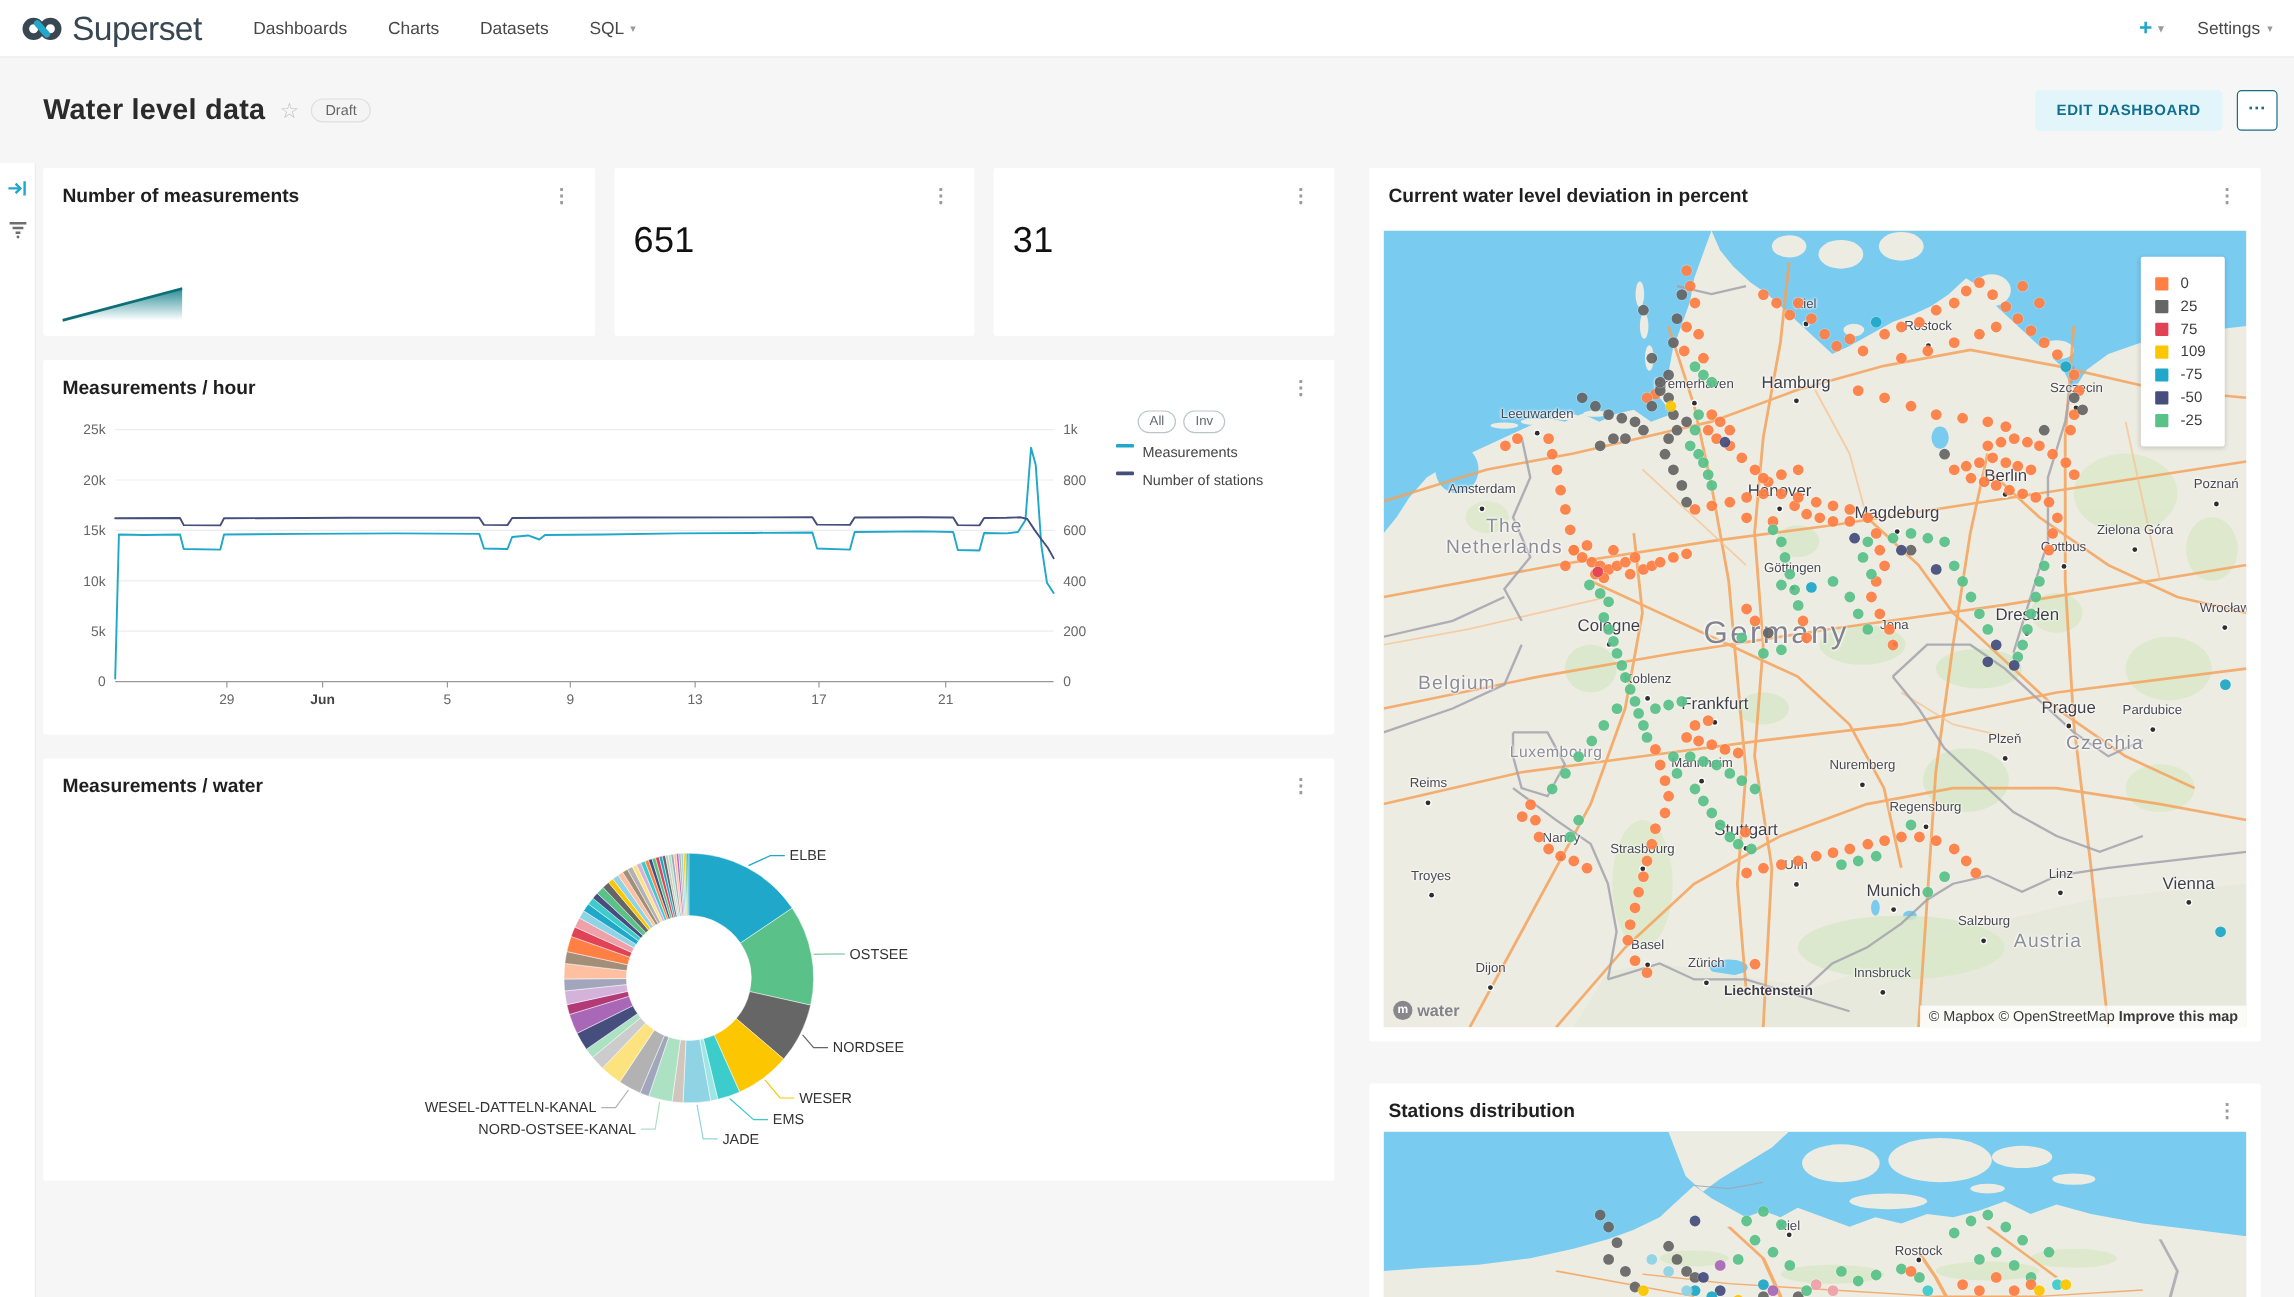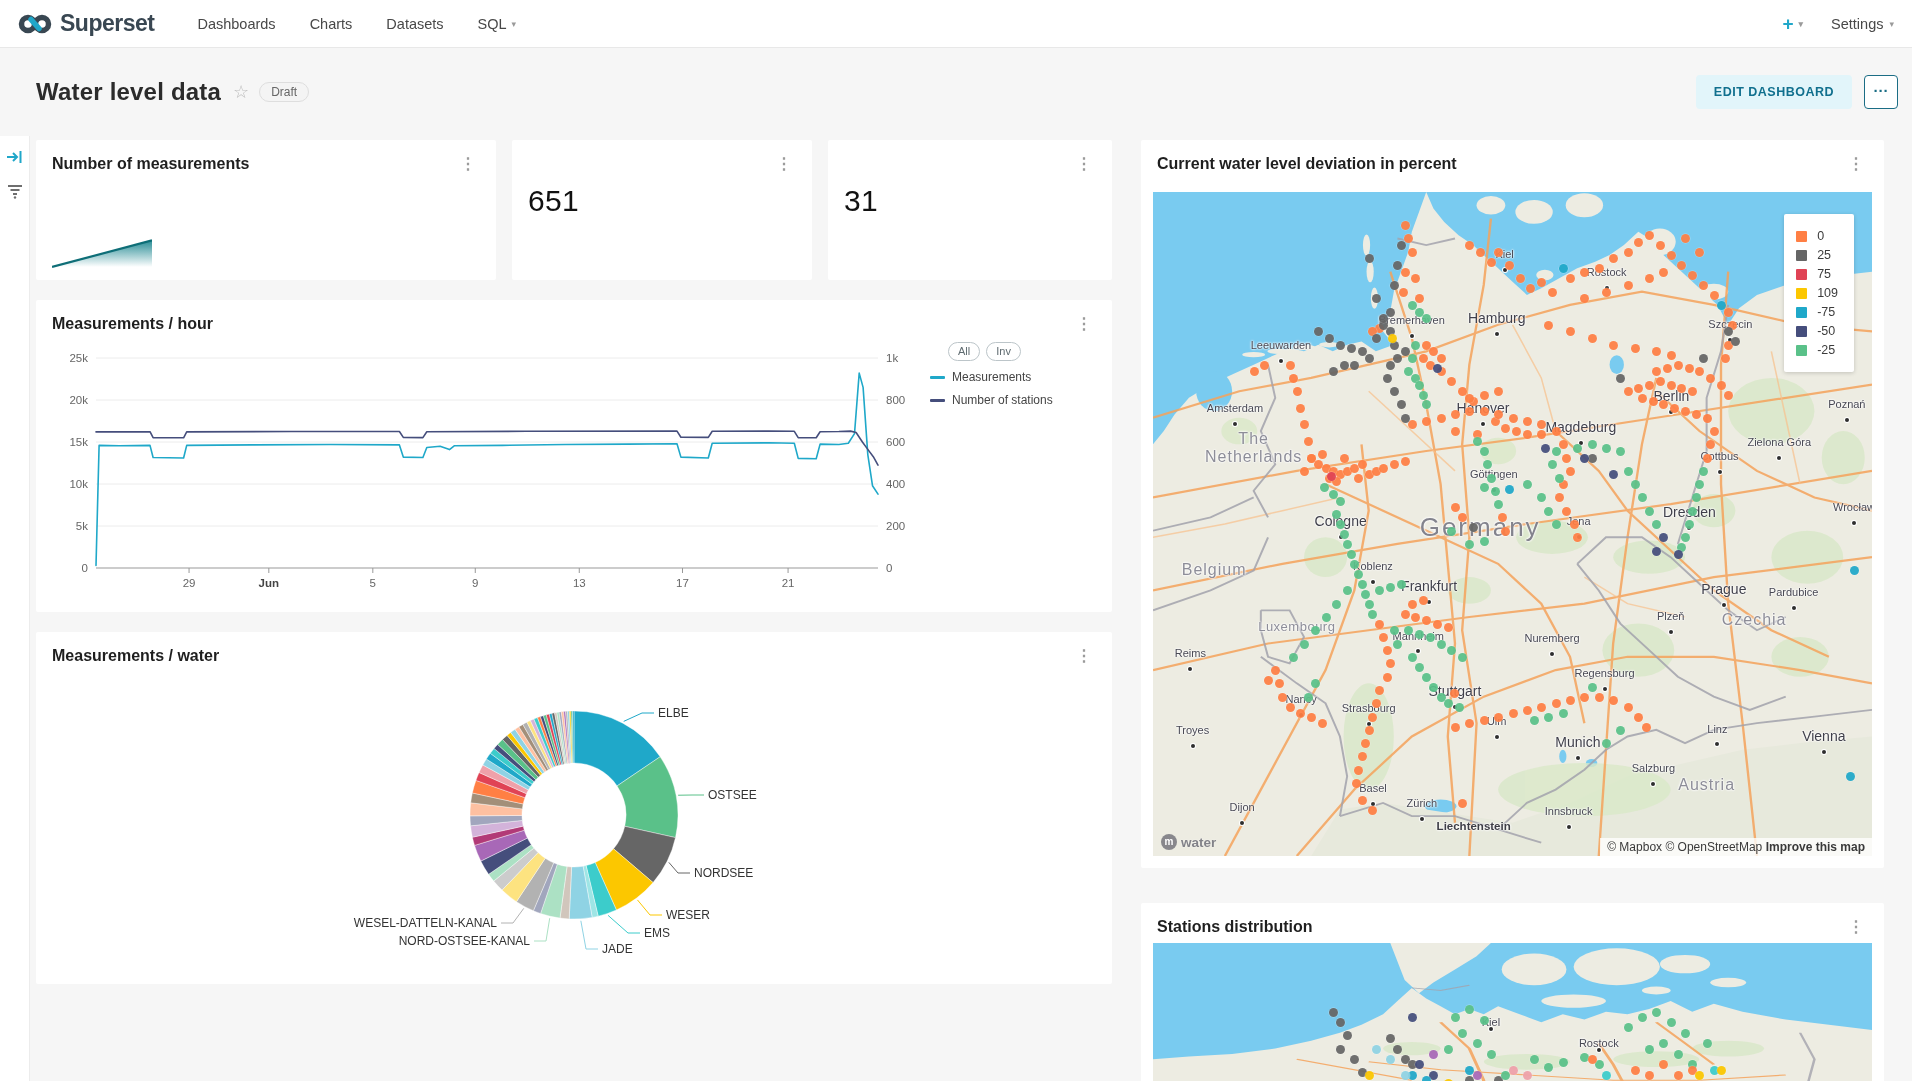--- a/index.html
+++ b/index.html
@@ -3,21 +3,21 @@
 <meta charset="utf-8">
 <style>
   * { margin:0; padding:0; box-sizing:border-box; }
   html,body { width:1912px; height:1081px; overflow:hidden; background:#f6f6f6;
     font-family:"Liberation Sans", sans-serif; color:#333; }
 
   
   .topnav { position:absolute; left:0; top:0; width:1912px; height:48px; background:#fff;
     border-bottom:1px solid #e8e8e8; display:flex; align-items:center; padding:0 18px; z-index:50; }
   .brand { display:flex; align-items:center; gap:8px; margin-right:26px; cursor:pointer; }
-  .brand-text { font-size:23px; font-weight:bold; color:#394752; letter-spacing:-0.5px; }
+  .brand-text { font-size:28px; font-weight:normal; color:#394752; letter-spacing:-0.5px; }
   .nav-item { font-size:14.5px; color:#484848; padding:0 17px; cursor:pointer; display:flex; align-items:center; gap:5px; }
   .caret { font-size:9px; color:#9a9a9a; }
   .nav-right { margin-left:auto; display:flex; align-items:center; gap:28px; }
   .nav-plus { color:#20a7c9; font-size:19px; font-weight:bold; display:flex; align-items:center; gap:5px; cursor:pointer; }
   .nav-settings { font-size:14.5px; color:#484848; display:flex; align-items:center; gap:6px; cursor:pointer; }
 
   
   .titlebar { position:absolute; left:0; top:48px; width:1912px; height:88px;
     display:flex; align-items:center; padding:0 14px 0 36px; }
   .page-title { font-size:24px; font-weight:bold; color:#2b2b2b; letter-spacing:.2px; }
@@ -47,21 +47,21 @@
   #card-kpi-2 { left:828px; top:140px; width:284px; height:140px; }
   .kpi-value { font-size:30px; color:#111; padding:10px 16px 0 16px; letter-spacing:.3px; }
   .kpi-spark { position:absolute; left:16px; right:16px; bottom:10px; height:38px; }
 
   #card-hour  { left:36px; top:300px; width:1076px; height:312px; }
   #hour-plot  { position:absolute; left:14px; right:190px; top:46px; bottom:14px; }
   .hour-legend { position:absolute; right:10px; top:42px; width:172px; }
   .pill-row { display:flex; gap:6px; margin-left:18px; }
   .pill { border:1px solid #bcc5c9; color:#5f6b70; border-radius:10px; font-size:11px; height:19px;
     line-height:17px; padding:0 9px; background:#fff; cursor:pointer; }
-  .legend-item { display:flex; align-items:center; gap:7px; margin-top:9px; cursor:pointer; }
+  .legend-item { display:flex; gap:7px; margin-top:9px; cursor:pointer; }
   .legend-dash { width:15px; height:3px; border-radius:1px; }
   .legend-label { font-size:12px; color:#454545; }
 
   #card-water { left:36px; top:632px; width:1076px; height:352px; }
   #water-plot { position:absolute; left:16px; right:16px; top:44px; bottom:8px; }
 
   #card-map-dev { left:1141px; top:140px; width:743px; height:728px; }
   #card-map-sta { left:1141px; top:903px; width:743px; height:300px; }
   .map-area { position:absolute; left:12px; right:12px; overflow:hidden; background:#edece2; }
   #map-dev-area { top:52px; height:664px; }

